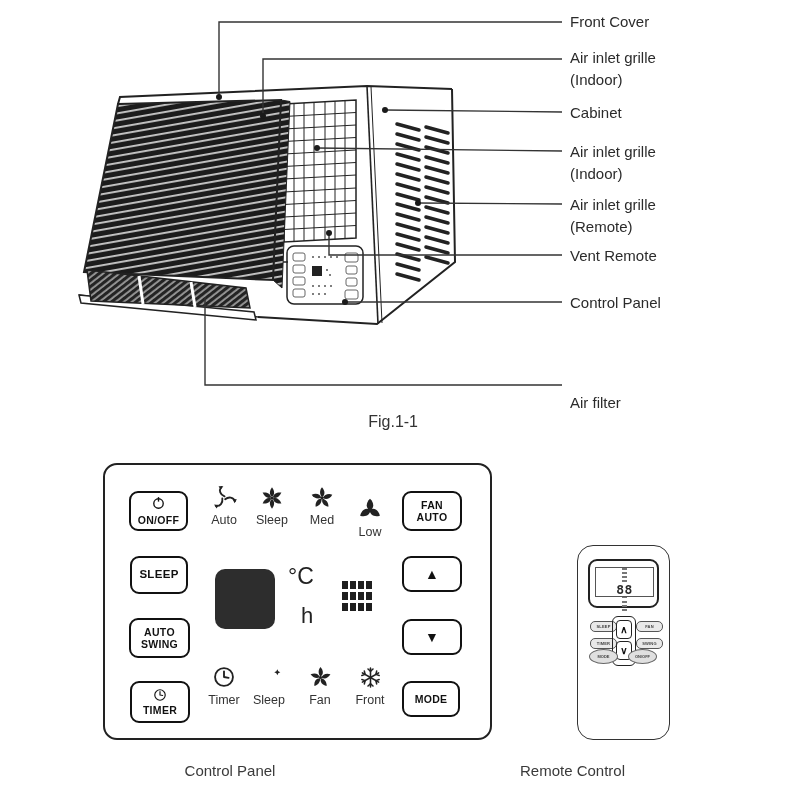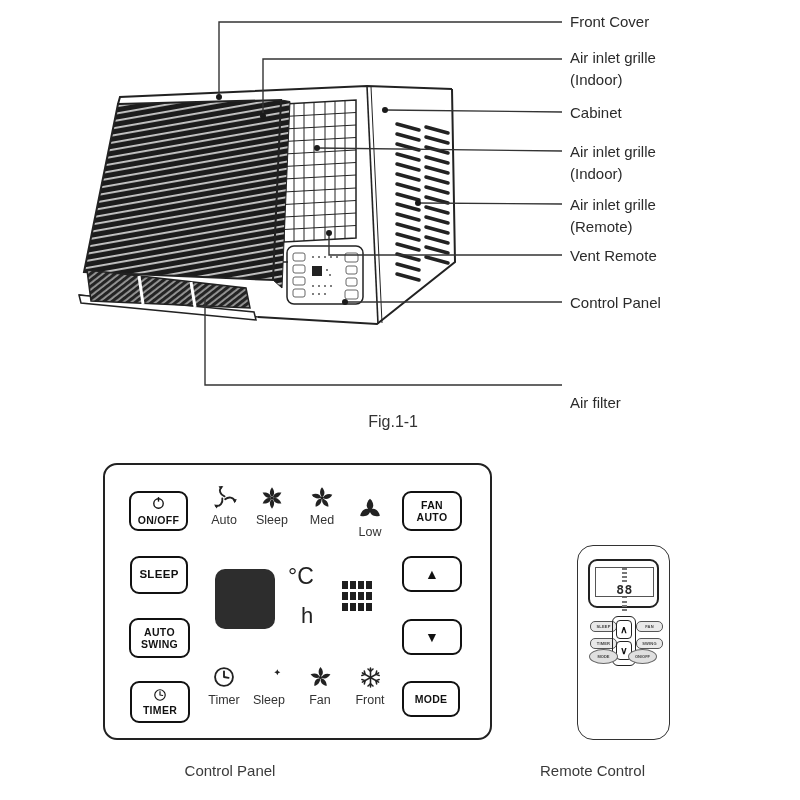--- a/index.html
+++ b/index.html
@@ -445,14 +445,14 @@
     <div class="pill" style="left:58px;top:92px">SWING</div>
     <div class="updown">
       <div class="chev">∧</div>
       <div class="chev">∨</div>
     </div>
     <div class="oval" style="left:11px;top:103px">MODE</div>
     <div class="oval" style="left:50px;top:103px">ON/OFF</div>
   </div>
 
   <div class="caption" style="left:160px;top:762px;width:140px;text-align:center">Control Panel</div>
-  <div class="caption" style="left:520px;top:762px;width:145px;text-align:center">Remote Control</div>
+  <div class="caption" style="left:520px;top:762px;width:145px;">Remote Control</div>
 </div>
 
 </body></html>

